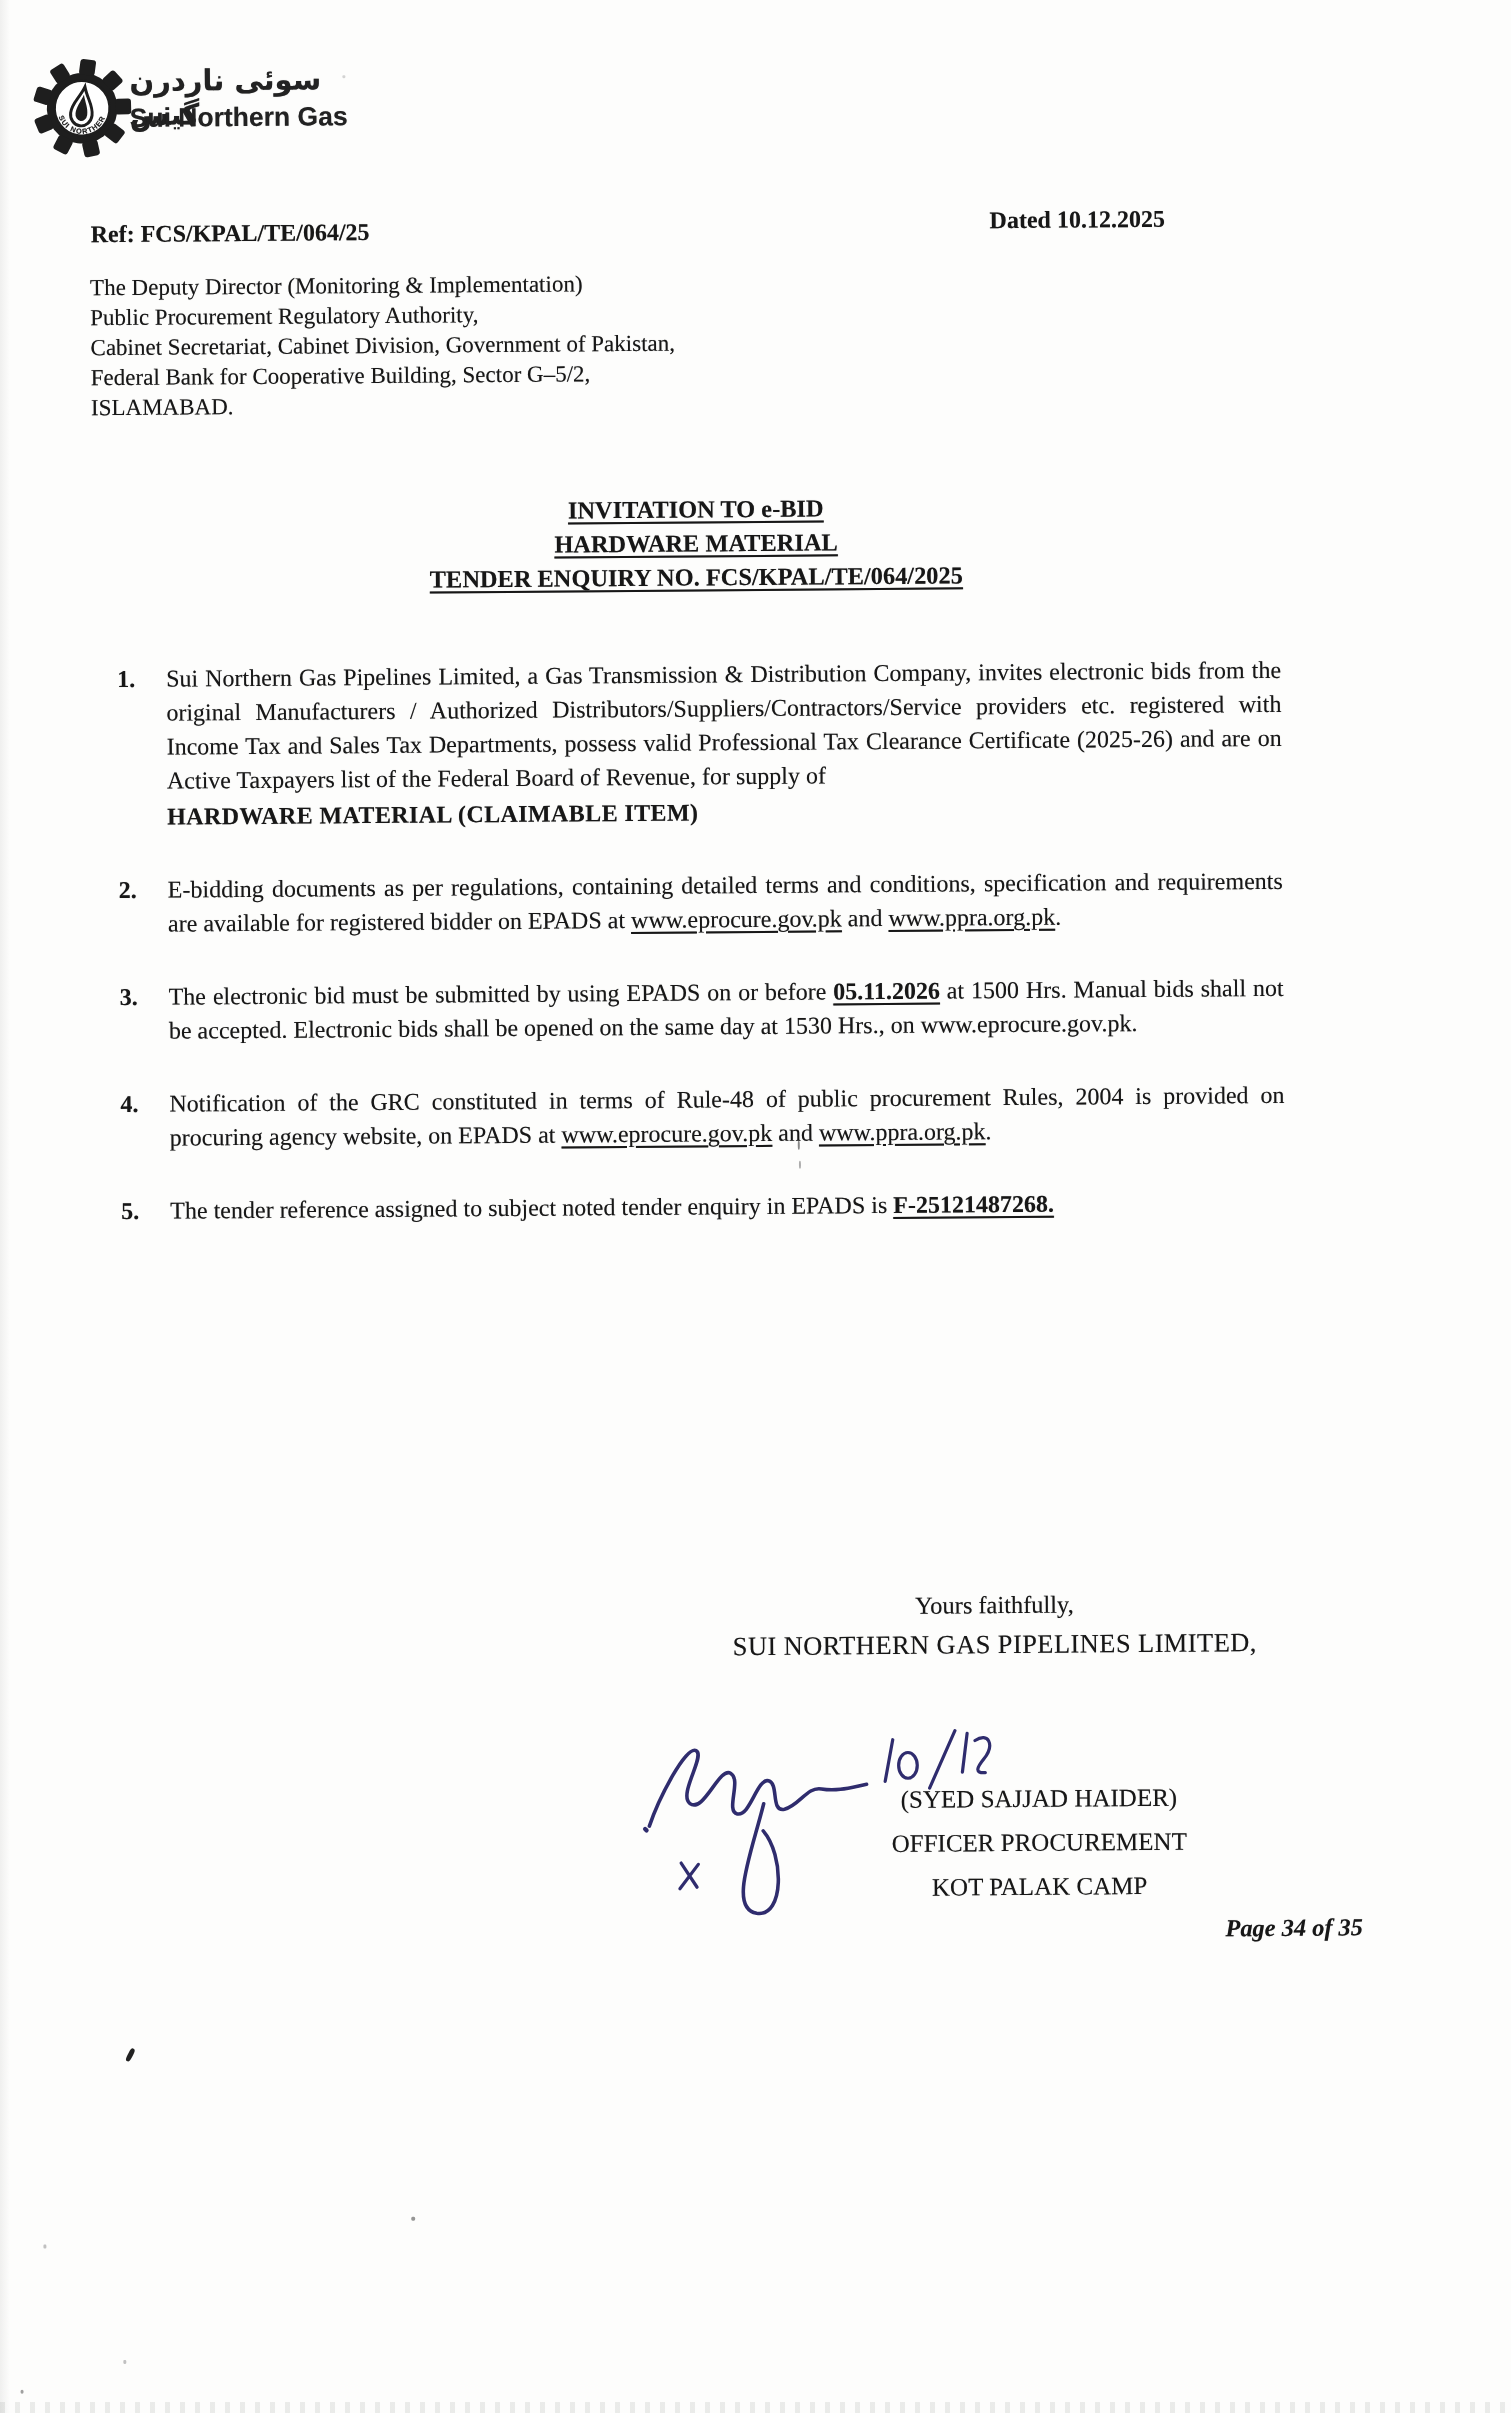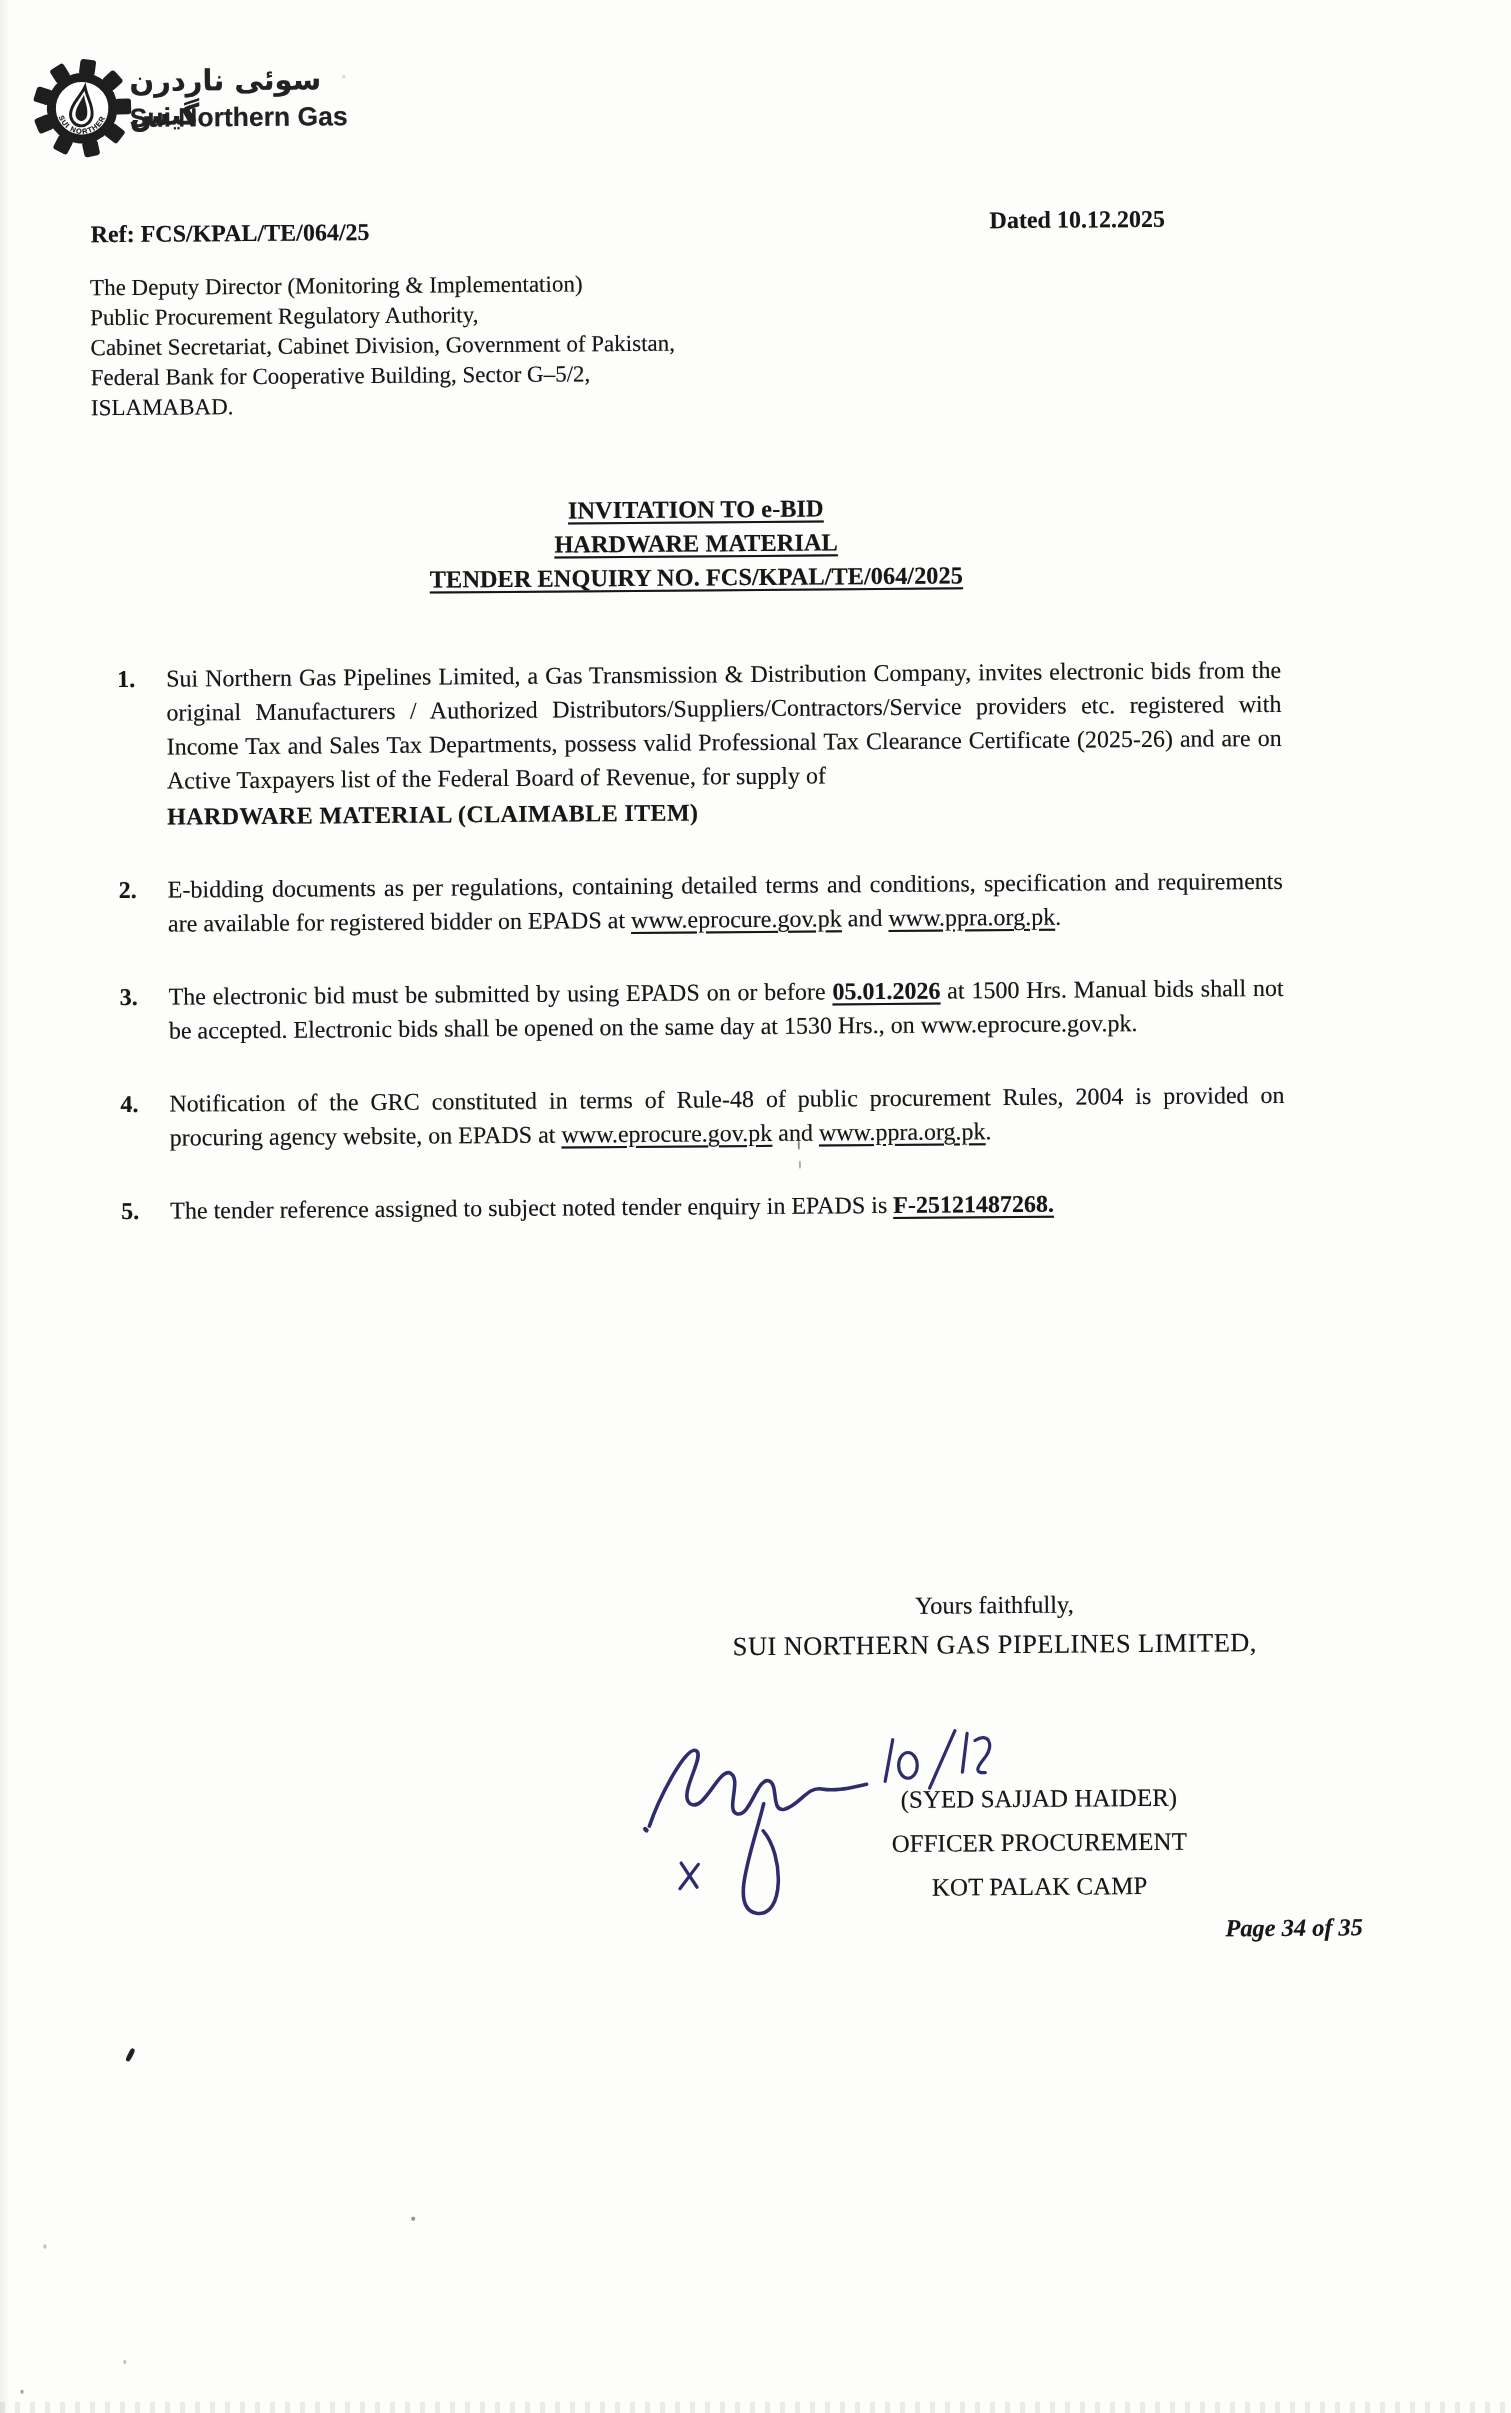--- a/index.html
+++ b/index.html
@@ -136,21 +136,21 @@
         <div class="item">
           <span class="no">1.</span>
           <div class="body"><span class="">Sui Northern Gas Pipelines Limited, a Gas Transmission &amp; Distribution Company, invites electronic bids from the original Manufacturers / Authorized Distributors/Suppliers/Contractors/Service providers etc. registered with Income Tax and Sales Tax Departments, possess valid Professional Tax Clearance Certificate (2025-26) and are on Active Taxpayers list of the Federal Board of Revenue, for supply of</span><span class=" seg-b seg-block">HARDWARE MATERIAL (CLAIMABLE ITEM)</span></div>
         </div>
         <div class="item">
           <span class="no">2.</span>
           <div class="body"><span class="">E-bidding documents as per regulations, containing detailed terms and conditions, specification and requirements are available for registered bidder on EPADS at </span><span class=" seg-u">www.eprocure.gov.pk</span><span class=""> and </span><span class=" seg-u">www.ppra.org.pk</span><span class="">.</span></div>
         </div>
         <div class="item">
           <span class="no">3.</span>
-          <div class="body"><span class="">The electronic bid must be submitted by using EPADS on or before </span><span class=" seg-b seg-u">05.01.2026</span><span class=""> at 1500 Hrs. Manual bids shall not be accepted. Electronic bids shall be opened on the same day at 1530 Hrs., on www.eprocure.gov.pk.</span></div>
+          <div class="body"><span class="">The electronic bid must be submitted by using EPADS on or before </span><span class=" seg-b seg-u">05.11.2026</span><span class=""> at 1500 Hrs. Manual bids shall not be accepted. Electronic bids shall be opened on the same day at 1530 Hrs., on www.eprocure.gov.pk.</span></div>
         </div>
         <div class="item">
           <span class="no">4.</span>
           <div class="body"><span class="">Notification of the GRC constituted in terms of Rule-48 of public procurement Rules, 2004 is provided on procuring agency website, on EPADS at </span><span class=" seg-u">www.eprocure.gov.pk</span><span class=""> and </span><span class=" seg-u">www.ppra.org.pk</span><span class="">.</span></div>
         </div>
         <div class="item">
           <span class="no">5.</span>
           <div class="body"><span class="">The tender reference assigned to subject noted tender enquiry in EPADS is </span><span class=" seg-b seg-u">F-25121487268.</span></div>
         </div>
       </div>

